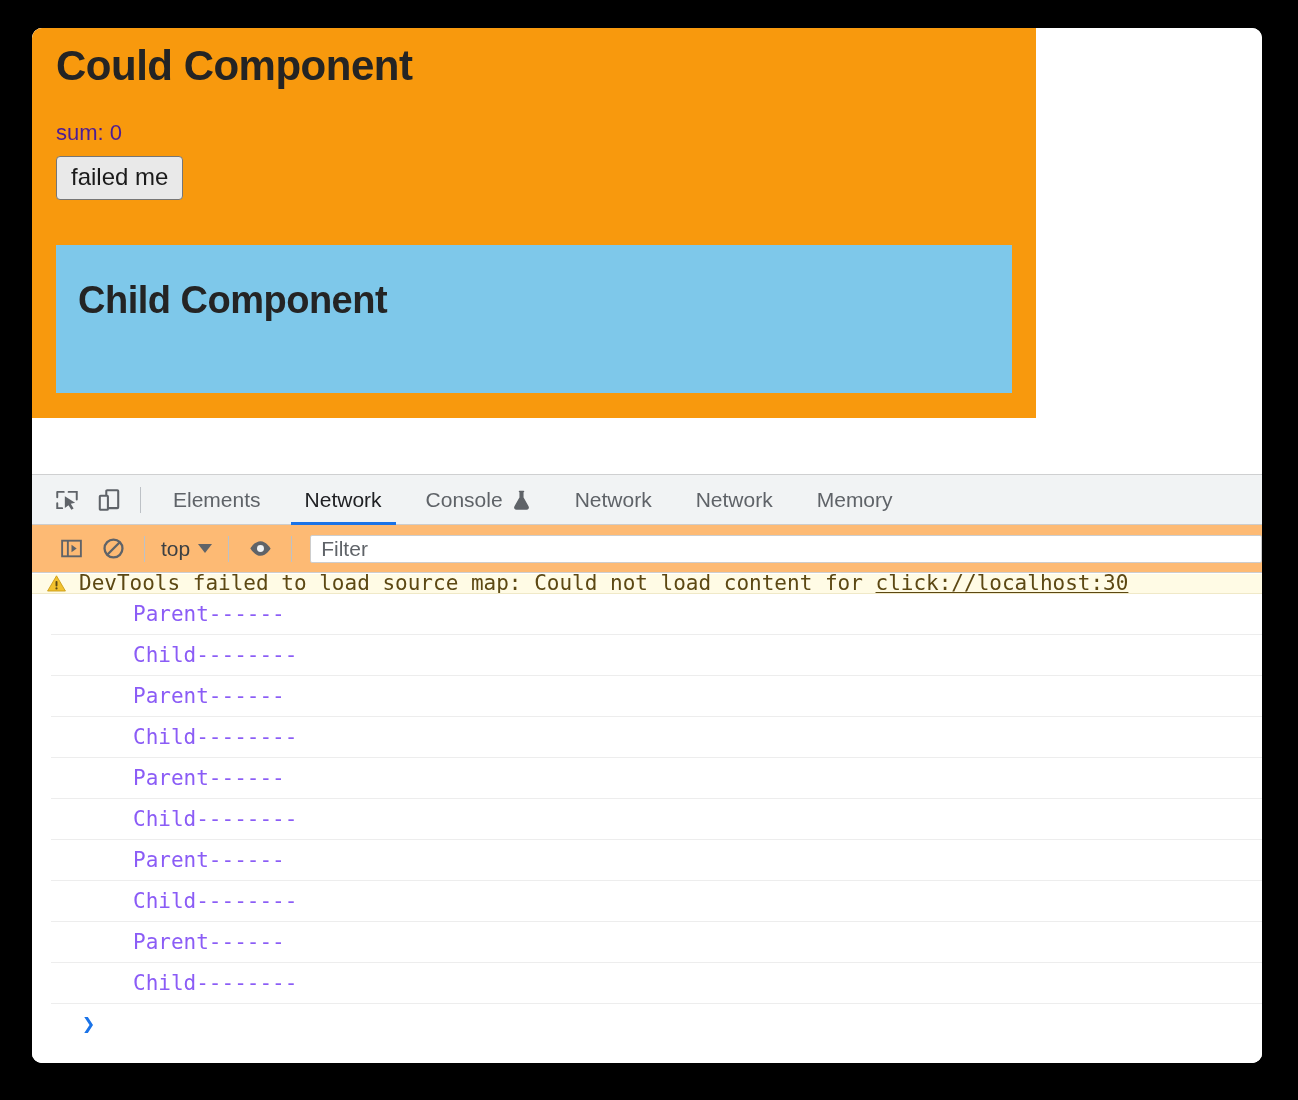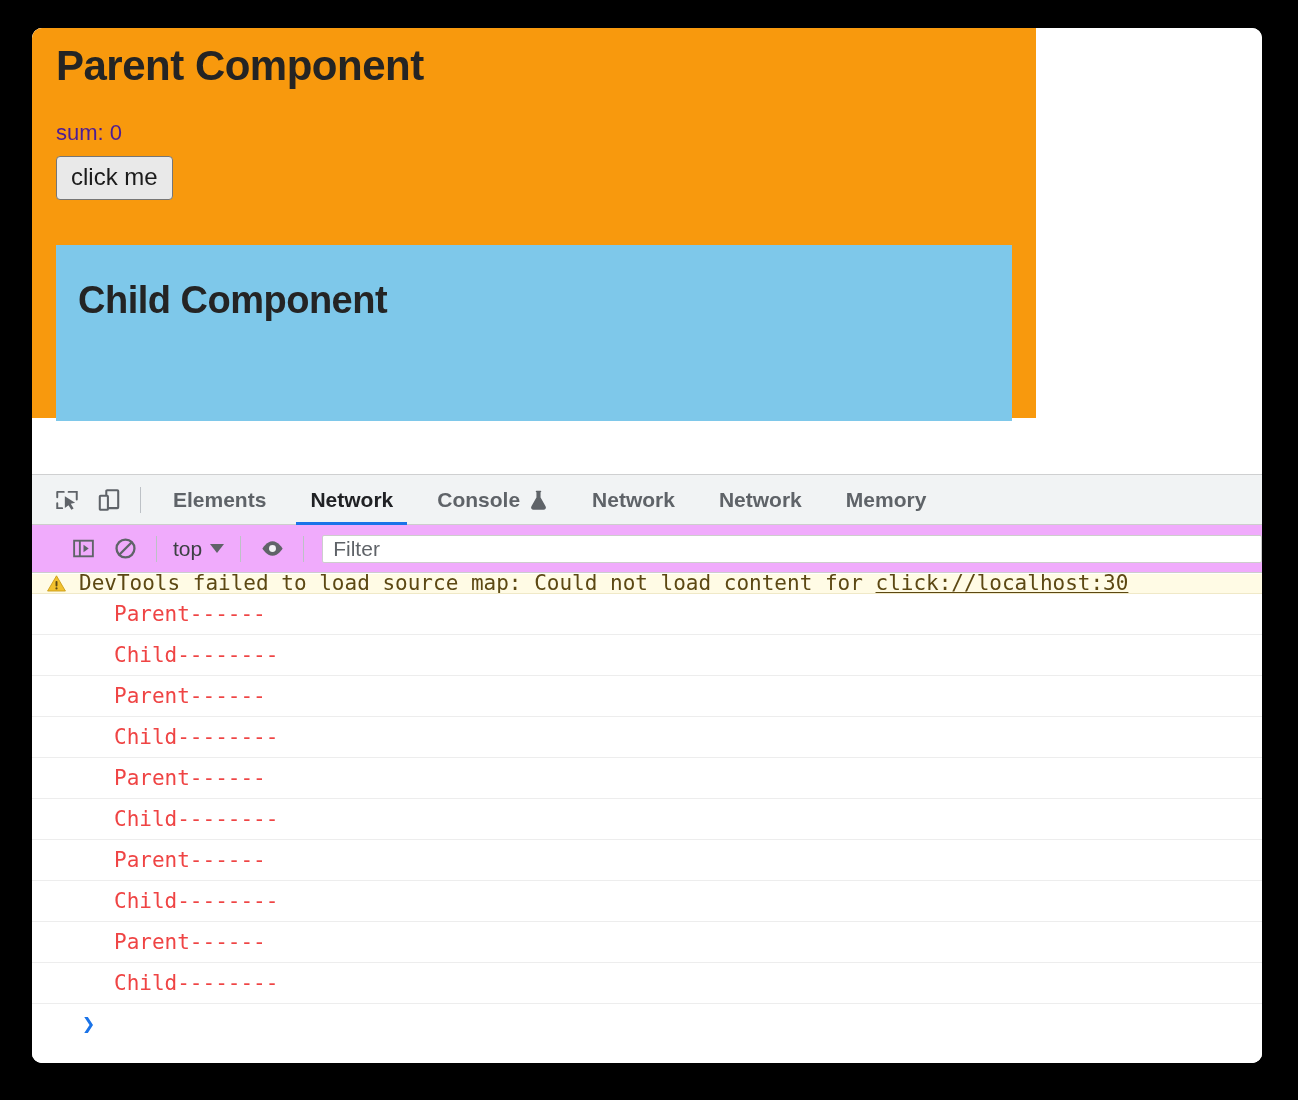--- a/index.html
+++ b/index.html
@@ -66,21 +66,21 @@
     background: #e9e9e9;
     border: 1px solid #767676;
     border-radius: 4px;
     padding: 6px 14px 8px 14px;
     cursor: pointer;
   }
 
   #child-box {
     position: absolute;
     left: 24px; top: 217px;
-    width: 956px; height: 176px;
+    width: 956px; height: 148px;
     background: #7ec8ea;
   }
 
   #child-title {
     margin: 0;
     position: absolute;
     left: 22px; top: 35px;
     font-size: 38px;
     font-weight: bold;
     color: #242424;
@@ -130,41 +130,40 @@
     position: relative;
     height: 50px;
     display: inline-flex;
     align-items: center;
     justify-content: center;
     padding: 0 22px;
     font-size: 21px;
     color: #5f6368;
     cursor: pointer;
     flex: 0 0 auto;
-    font-weight: bold;
   }
   .dt-tab.active { color: #202124; }
   .dt-tab.active::after {
     content: "";
     position: absolute;
     left: 8px; right: 8px; bottom: 0;
     height: 3px;
     background: #1a73e8;
   }
   .dt-tab .flask { margin-left: 9px; display: inline-flex; }
 
   
   #console-toolbar {
     position: relative;
     height: 48px;
-    background: #f0abfc;
+    background: #fdba74;
     border-bottom: 1px solid #cdcdcd;
     display: flex;
     align-items: center;
-    padding-left: 30px;
+    padding-left: 18px;
     white-space: nowrap;
   }
 
   #context-selector {
     display: inline-flex;
     align-items: center;
     gap: 8px;
     font-size: 21px;
     color: #3c4043;
     cursor: pointer;
@@ -231,21 +230,22 @@
   .warn-link {
     color: #5c4813;
     text-decoration: underline;
   }
 
   .console-row.log {
     height: 41px;
     display: flex;
     align-items: center;
     padding-left: 82px;
-    color: #ef4444;
+    color: #8b5cf6;
+    margin-left: 19px;
   }
 
   #console-prompt-row {
     height: 40px;
     display: flex;
     align-items: center;
     padding-left: 50px;
     background: #ffffff;
   }
   #prompt-chevron {
@@ -257,25 +257,25 @@
   }
 </style>
 </head>
 <body>
 
 <div id="viewport">
 
   <div id="app-area">
 
     <div id="parent-box">
-      <h1 id="parent-title">Parent Component</h1>
+      <h1 id="parent-title">Could Component</h1>
 
       <div id="sum-text">sum: 0</div>
 
-      <button id="click-me-button">click me</button>
+      <button id="click-me-button">failed me</button>
 
       <div id="child-box">
         <h2 id="child-title">Child Component</h2>
       </div>
     </div>
 
   </div>
 
   <div id="devtools">
 

